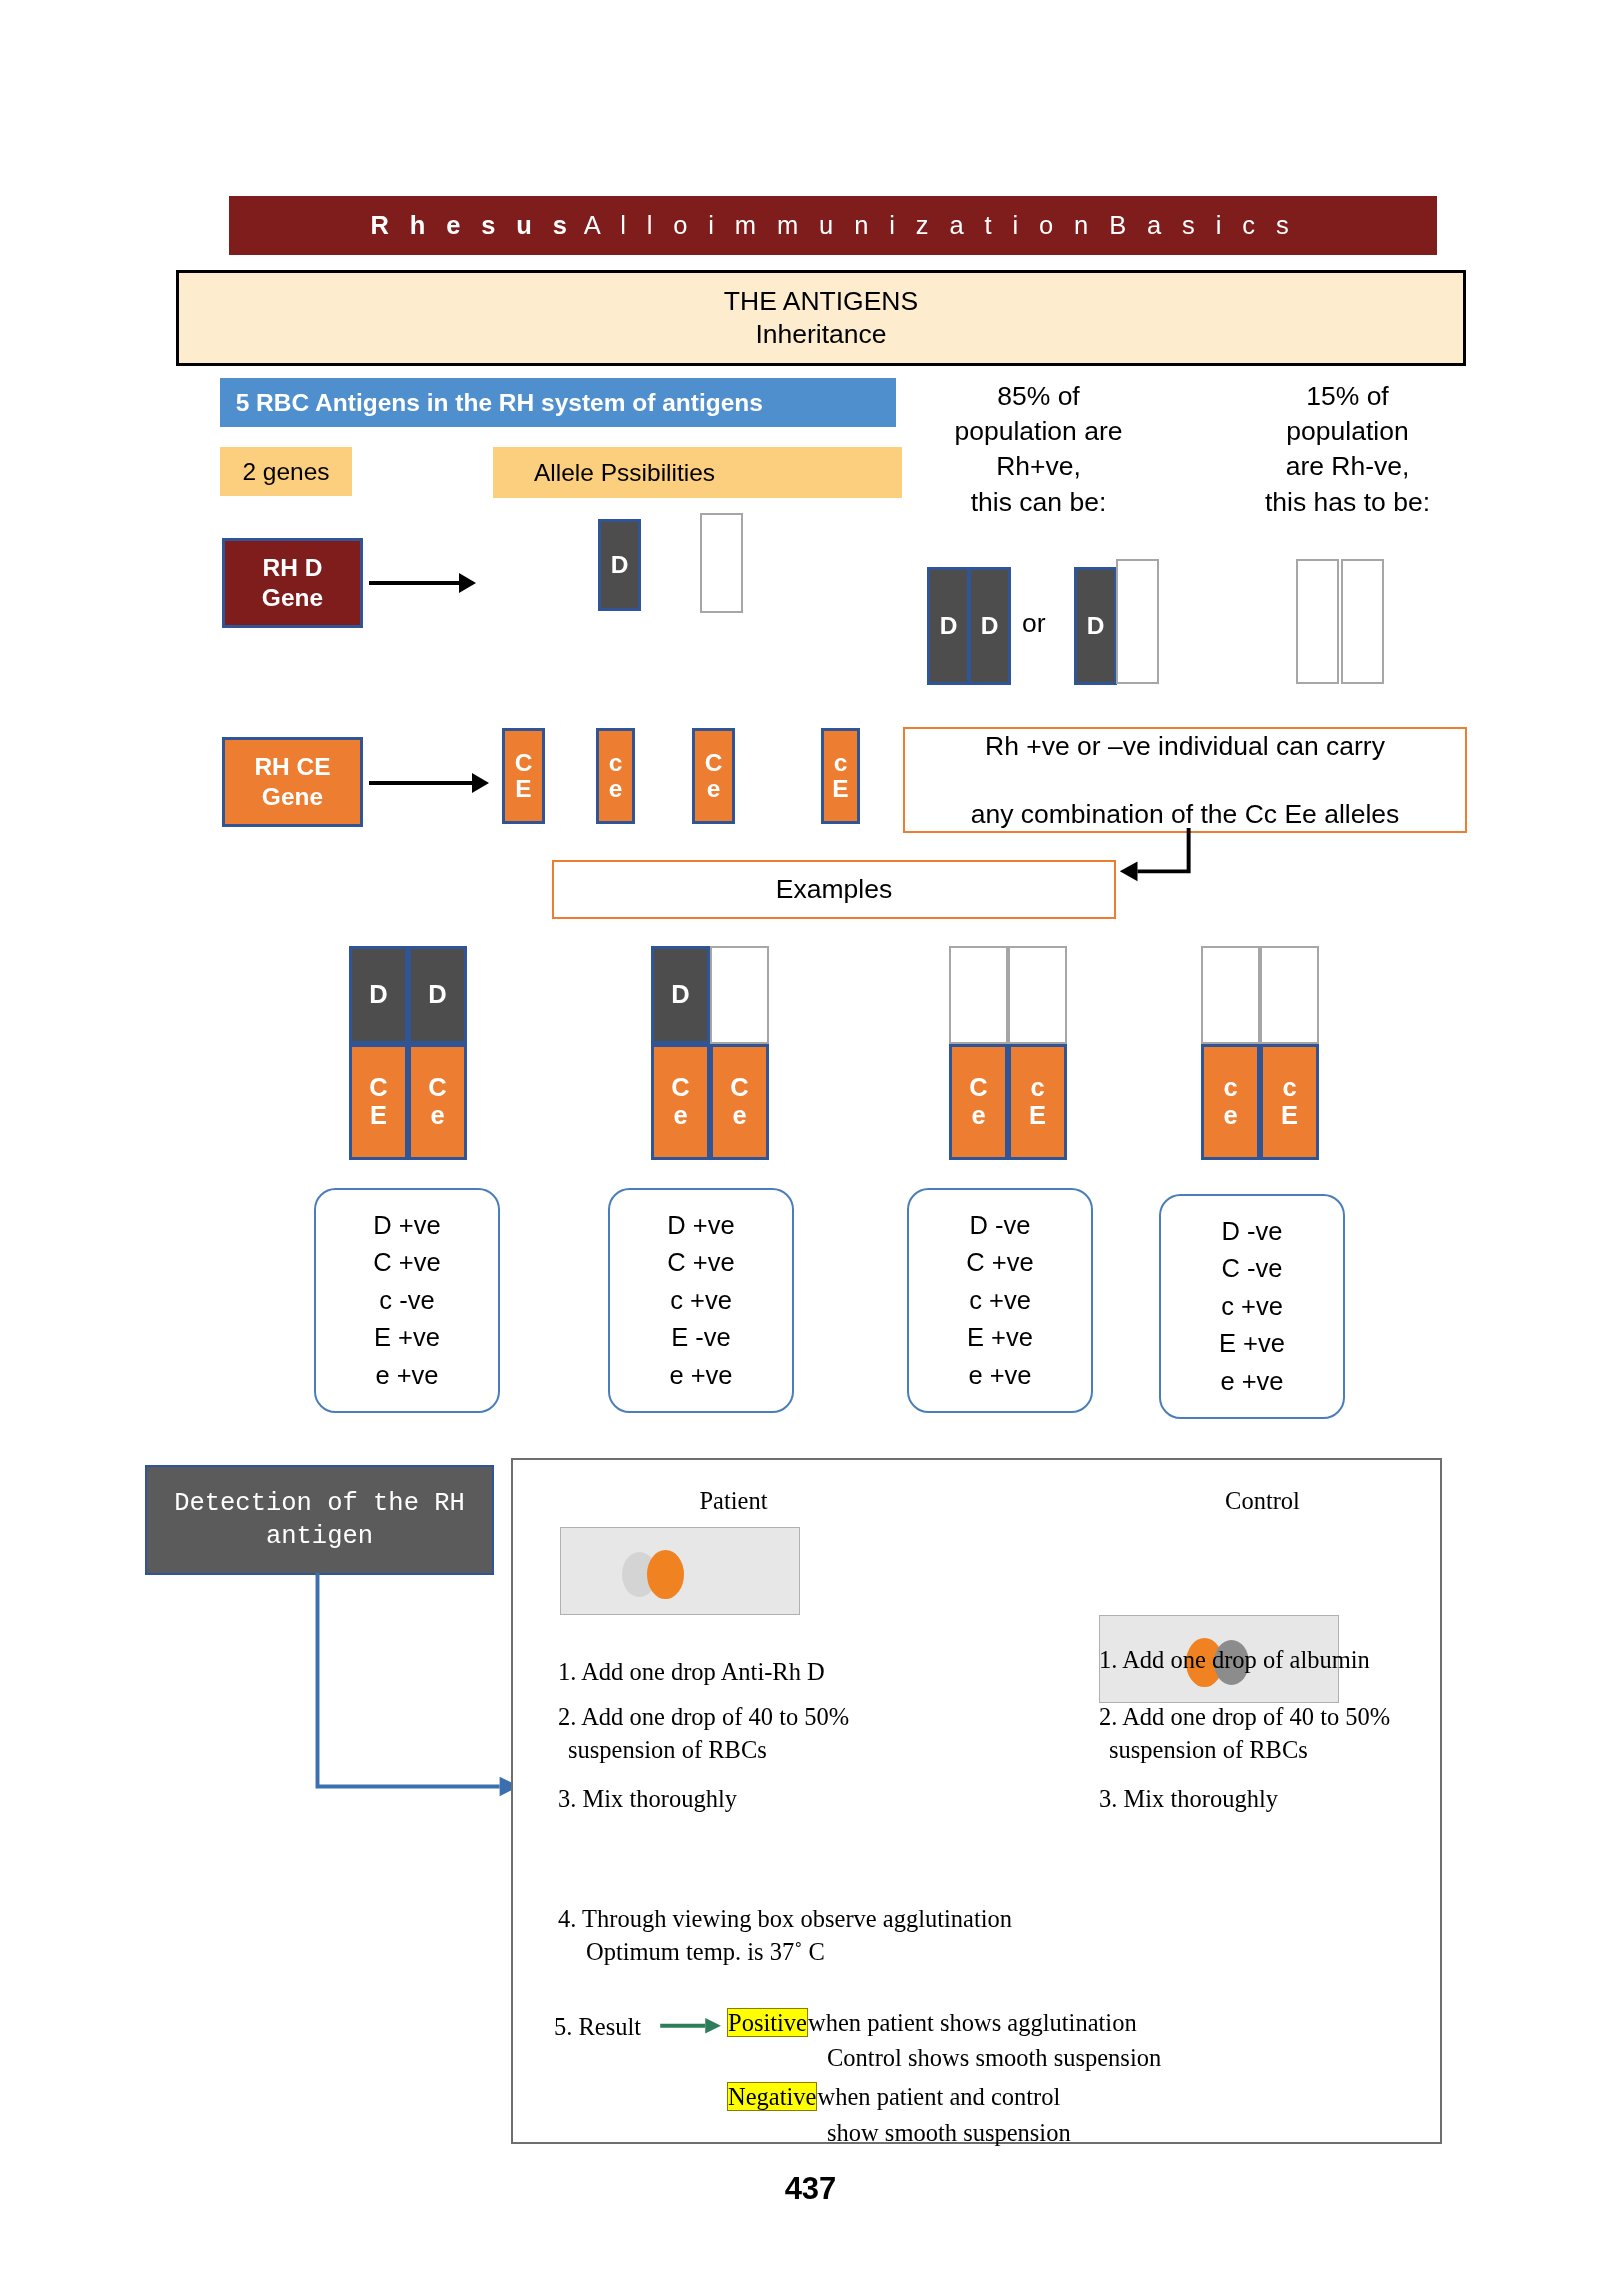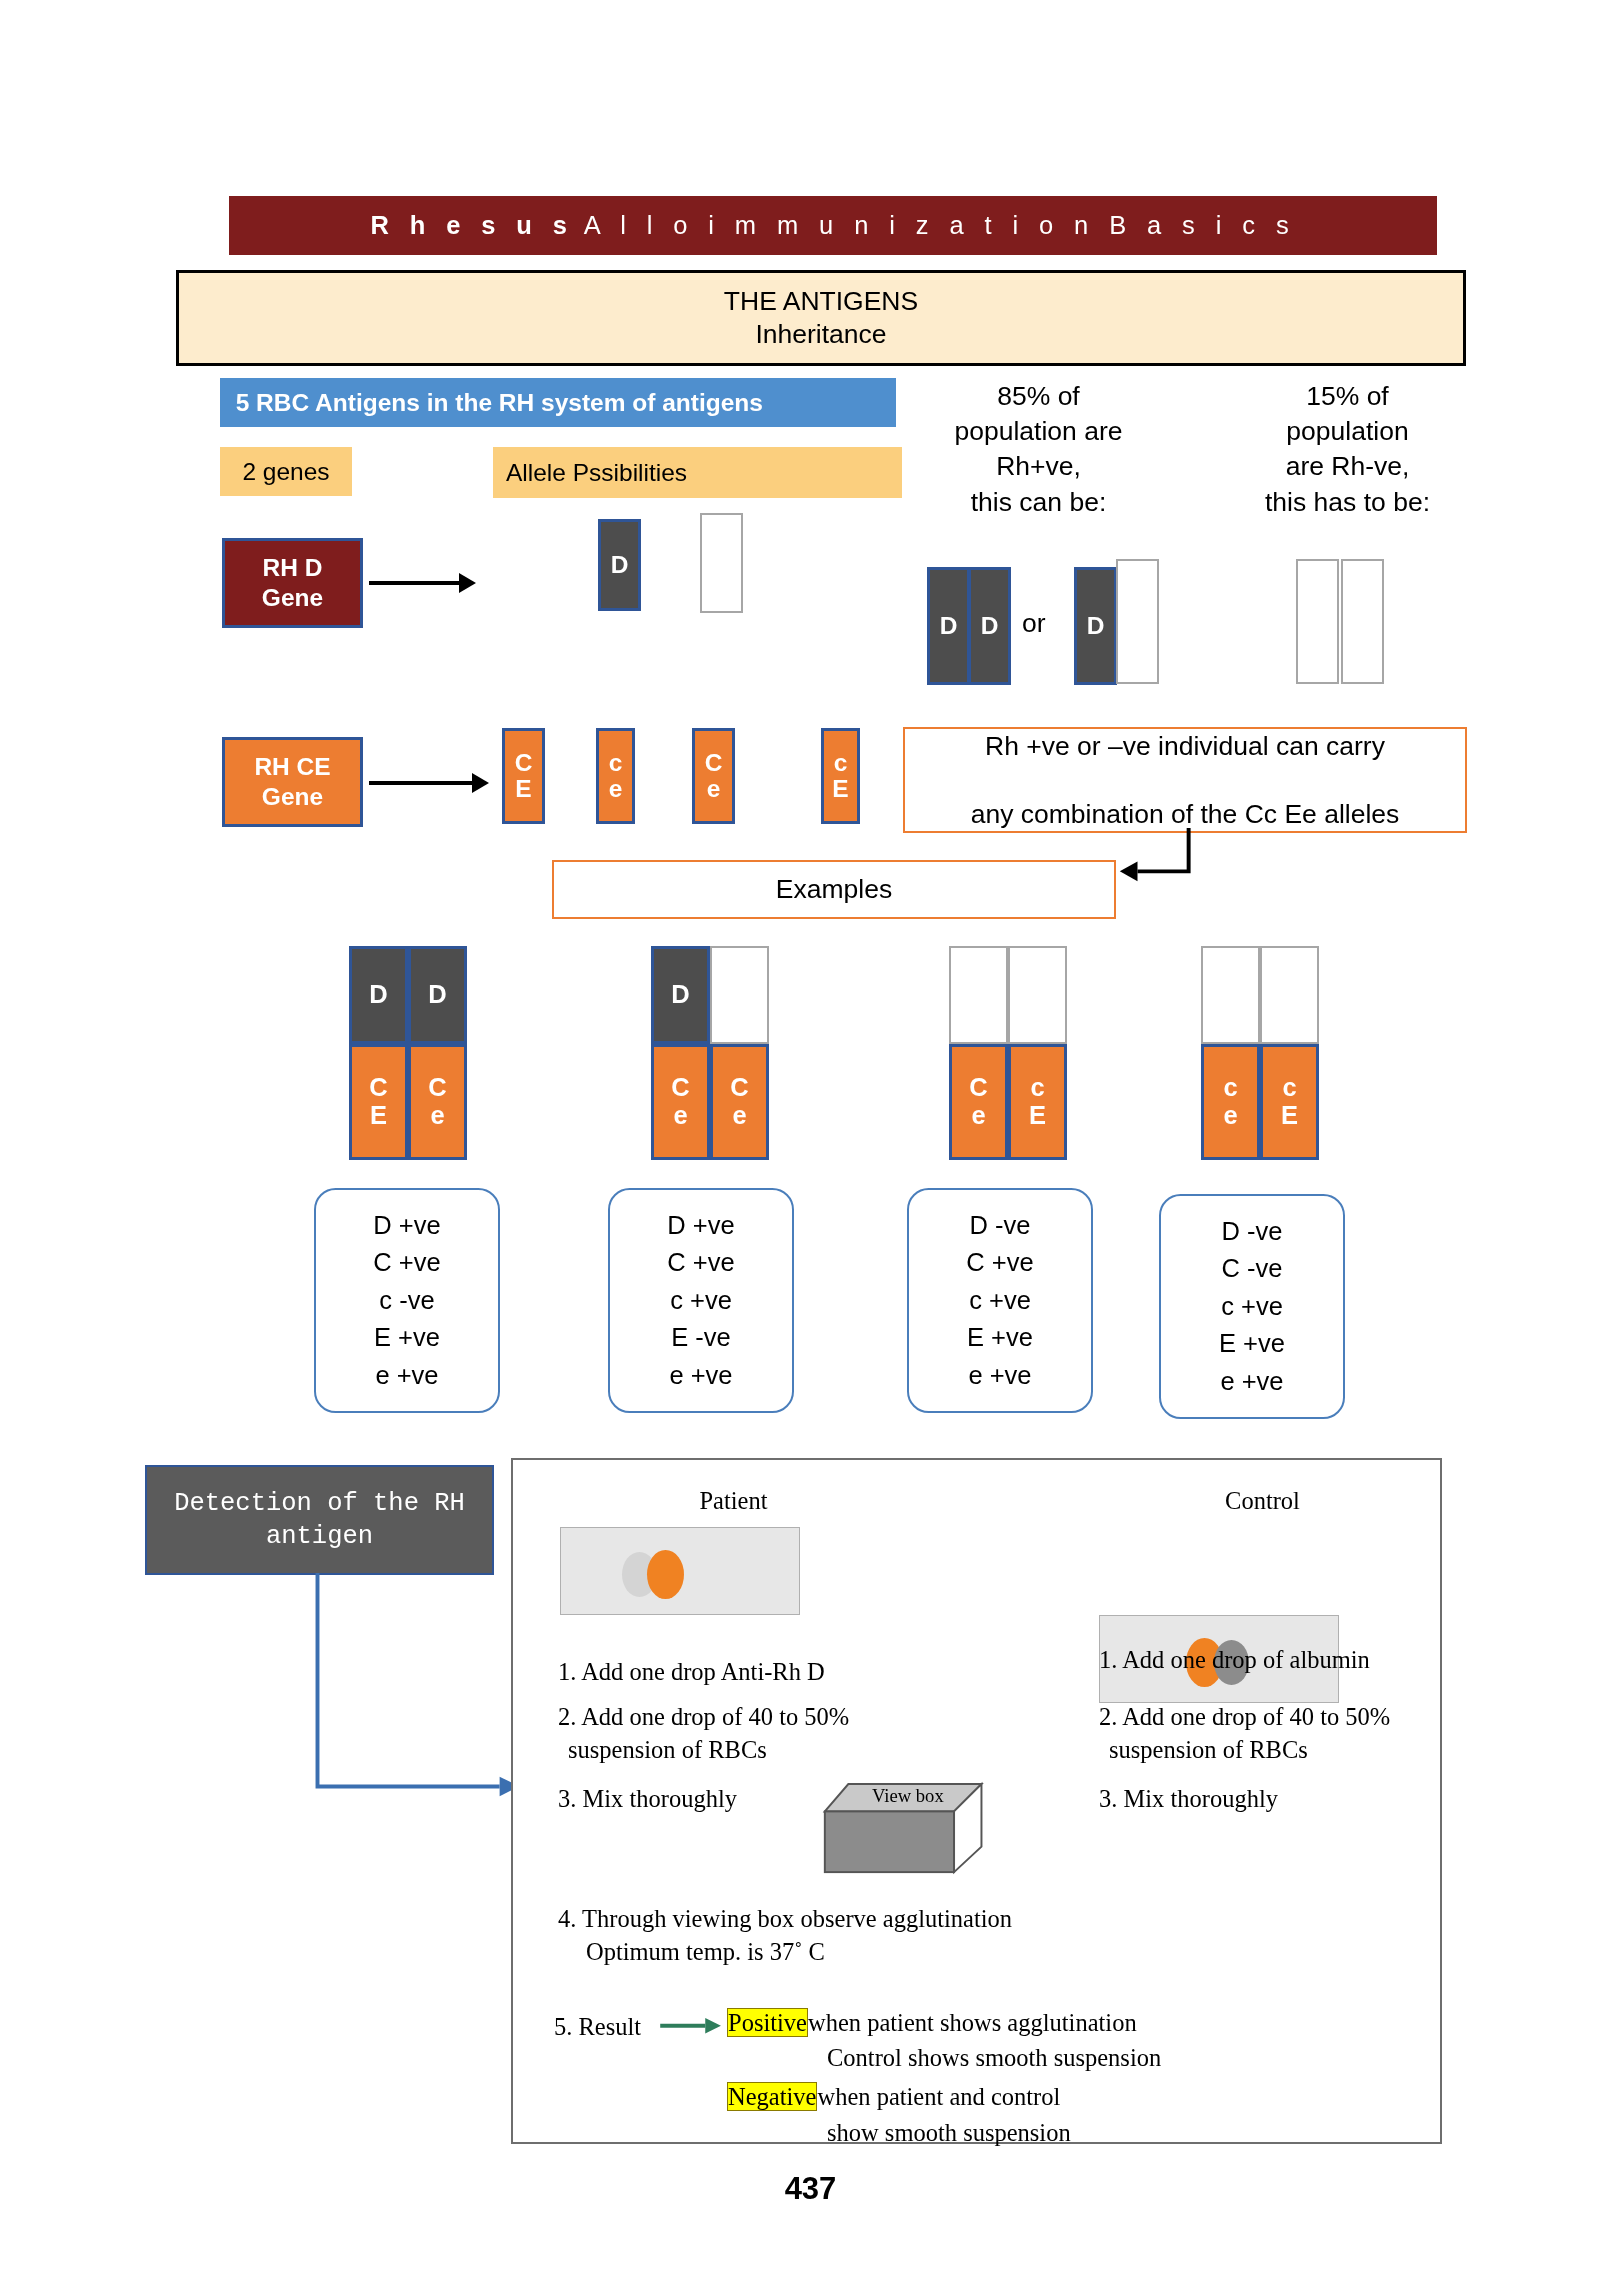--- a/index.html
+++ b/index.html
@@ -20,21 +20,21 @@
 
   
   .banner{left:220px;top:378px;width:676px;height:49px;background:#4f8fce;
           display:flex;align-items:center;padding-left:15.7px;box-sizing:border-box;}
   .banner span{color:#fff;font-size:24.5px;font-weight:bold;}
 
   
   .amber{background:#fbcf7e;display:flex;align-items:center;box-sizing:border-box;}
   .amber span{font-size:24.5px;}
   .genes-box{left:220px;top:447px;width:132px;height:49px;justify-content:center;}
-  .allele-box{left:493px;top:447px;width:409px;height:51px;padding-left:13px;}
+  .allele-box{left:493px;top:447px;width:409px;height:51px;padding-left:41px;}
 
   
   .genebox{width:141px;height:90px;border:3.9px solid #2f5597;box-sizing:border-box;
            display:flex;flex-direction:column;align-items:center;justify-content:center;}
   .genebox span{color:#fff;font-size:24.5px;font-weight:bold;line-height:1.22;}
   .rhd{left:222px;top:538px;background:#7f1d1d;}
   .rhce{left:222px;top:737px;background:#ed7d31;}
 
   
   .arrow-line{height:3.9px;background:#000;}
@@ -340,28 +340,20 @@
     <div class="abs serif slide-label" style="left:627px;top:27.4px;width:245px;">Control</div>
     <div class="abs slide" style="left:586px;top:67px;width:240px;height:88px;">
       <div class="drop" style="left:86px;top:21.6px;width:37px;height:49px;background:#f08222;"></div>
       <div class="drop" style="left:114px;top:23.5px;width:35px;height:45px;background:#8c8c8c;"></div>
     </div>
     <div class="abs serif step" style="left:586px;top:184px;width:421px;">1. Add one drop of albumin</div>
     <div class="abs serif step" style="left:586px;top:241px;width:421px;">2. Add one drop of 40 to 50%</div>
     <div class="abs serif step" style="left:596px;top:274px;width:421px;">suspension of RBCs</div>
     <div class="abs serif step" style="left:586px;top:323px;width:294px;">3. Mix thoroughly</div>
 
-    <div class="abs" style="left:304px;top:312px;width:186px;height:118px;">
-      <svg style="position:absolute;left:0;top:0;width:186px;height:118px;" viewBox="0 0 190 120" width="186" height="118">
-        <polygon points="8,40 32,12 168,12 140,40" fill="#c9c9c9" stroke="#555" stroke-width="2"></polygon>
-        <rect x="8" y="40" width="132" height="62" fill="#8c8c8c" stroke="#555" stroke-width="2"></rect>
-        <polygon points="140,40 168,12 168,76 140,102" fill="#ffffff" stroke="#555" stroke-width="2"></polygon>
-      </svg>
-      <div class="abs serif vb-label" style="left:55px;top:12.7px;">View box</div>
-    </div>
 
     <div class="abs serif step" style="left:45px;top:443px;width:745px;">4. Through viewing box observe agglutination</div>
     <div class="abs serif step" style="left:73px;top:476px;width:745px;">Optimum temp. is 37˚ C</div>
 
     <div class="abs serif step" style="left:41px;top:551px;">5. Result</div>
     <svg class="abs" style="left:147px;top:555px;width:67px;height:23.5px;" viewBox="0 0 68 24" width="67" height="23.5">
       <path d="M0 11 L46 11" stroke="#2e7d5b" stroke-width="4" fill="none"></path>
       <path d="M46 3 L62 11 L46 19 Z" fill="#2e7d5b"></path>
     </svg>
     <div class="abs serif step" style="left:214px;top:547px;width:686px;">

